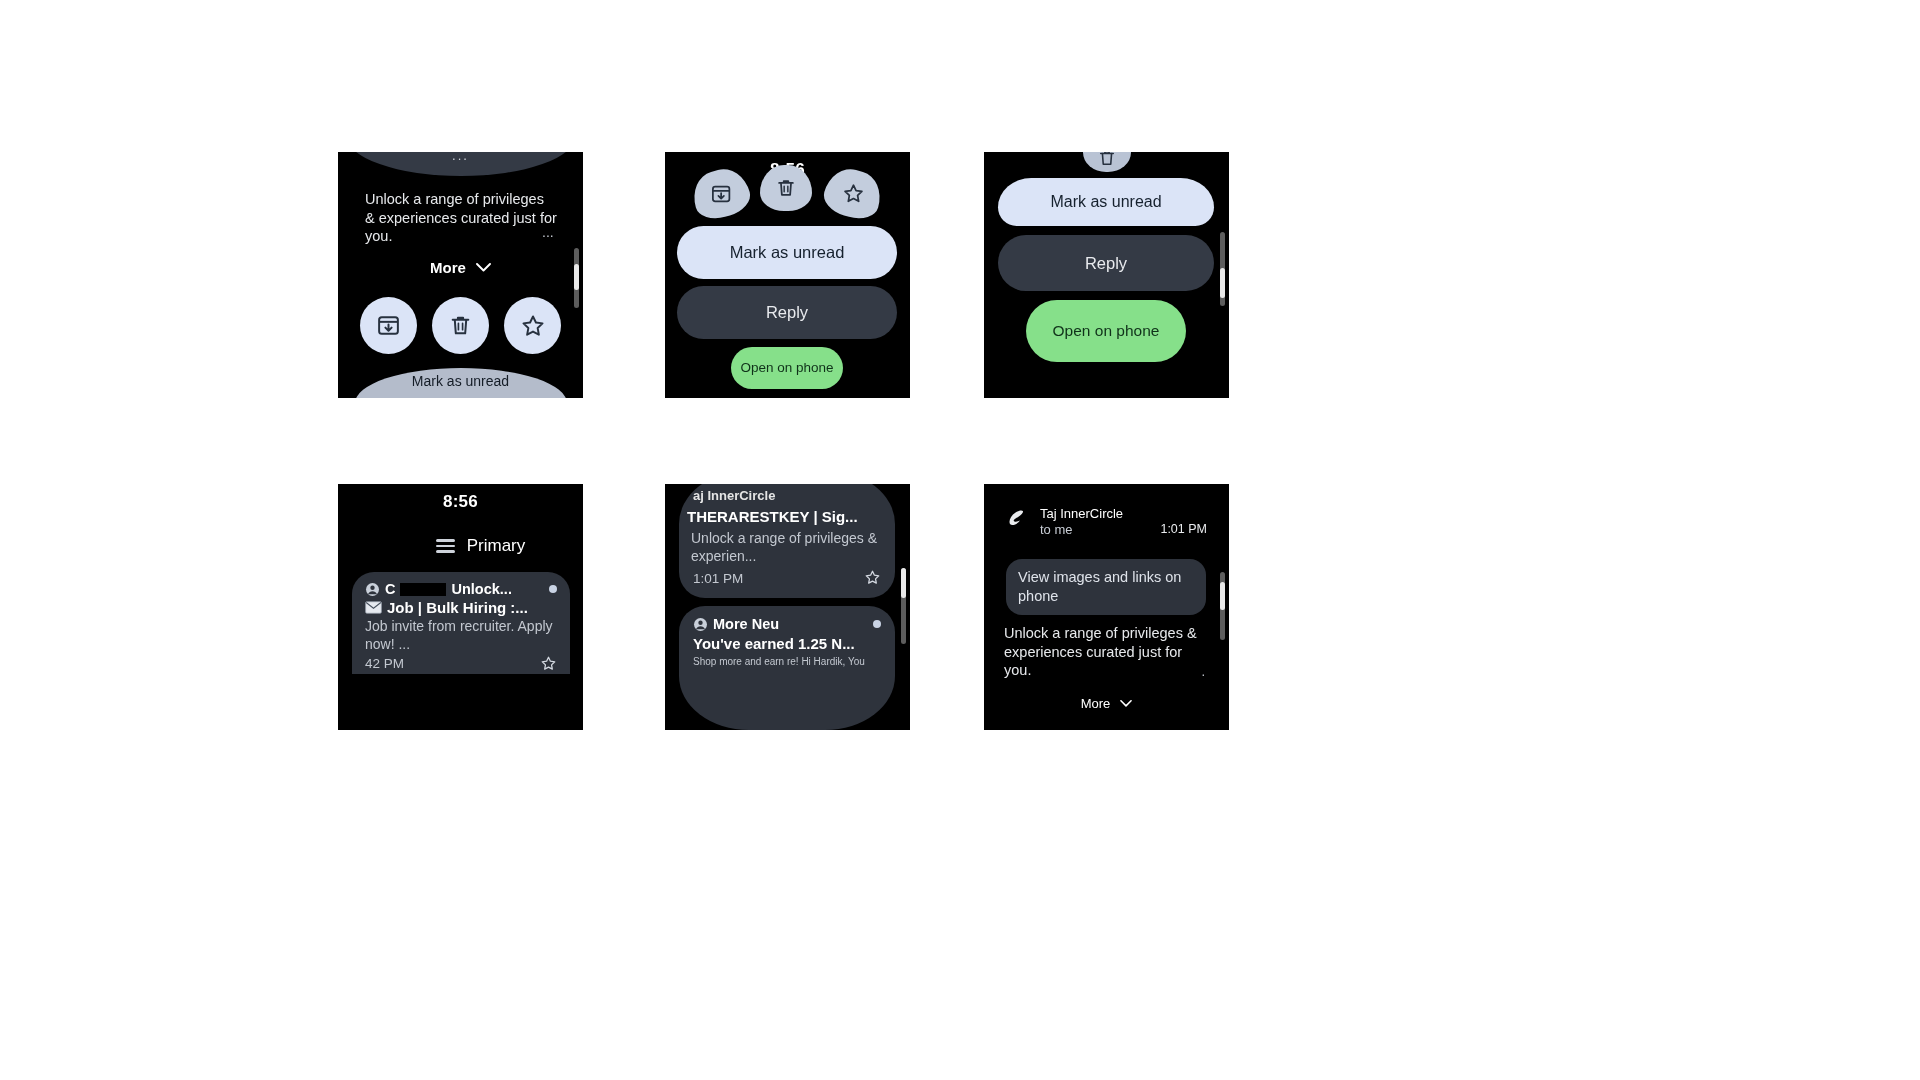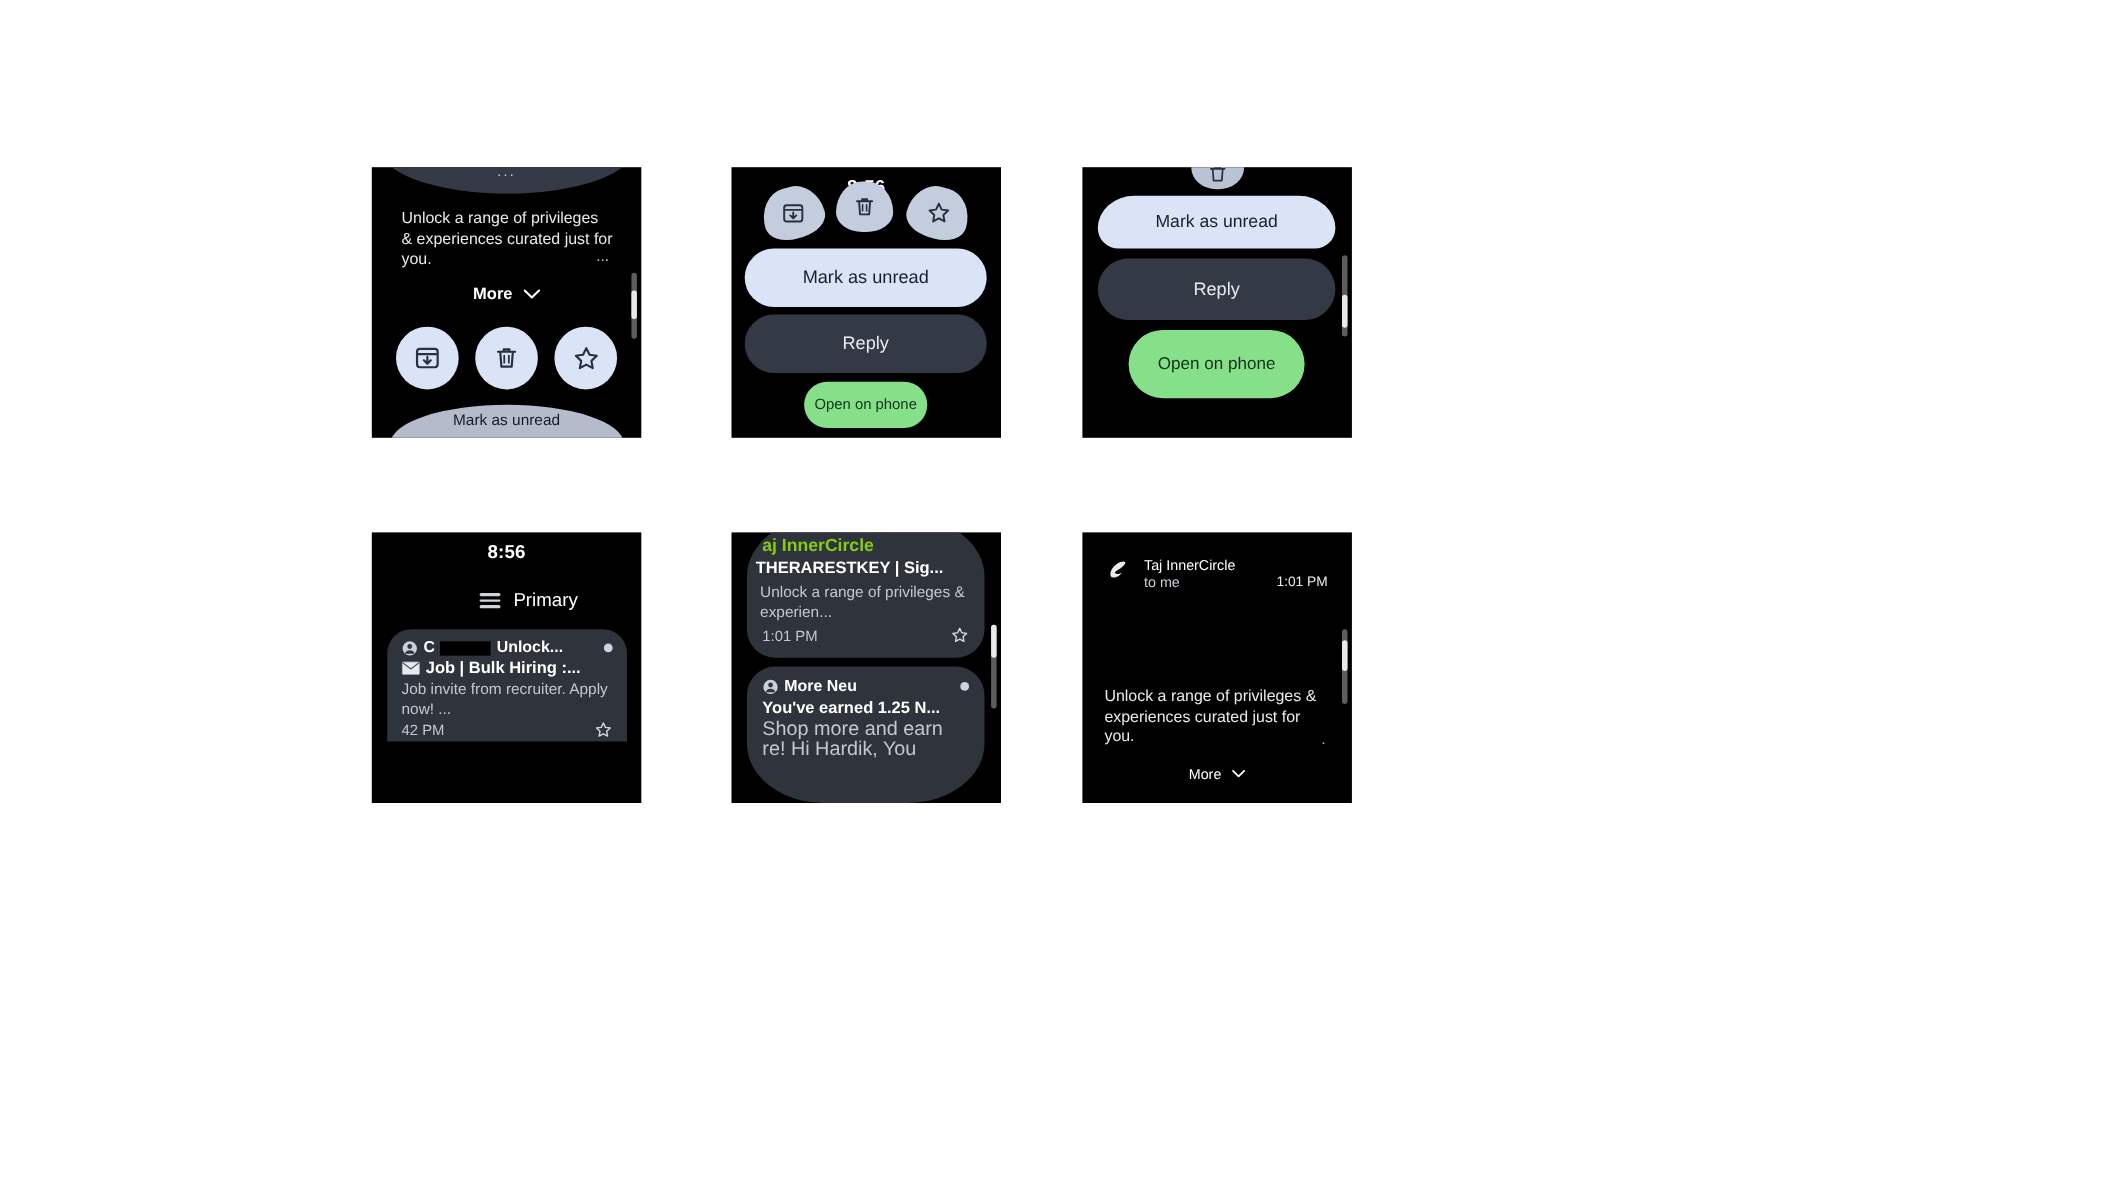--- a/index.html
+++ b/index.html
@@ -324,41 +324,41 @@
           <path d="M12 3.2l2.7 5.6 6.1.8-4.5 4.3 1.1 6.1L12 17.1 6.6 20l1.1-6.1L3.2 9.6l6.1-.8z" stroke="#d3d8e0" stroke-width="1.8" fill="none" stroke-linejoin="round"></path>
         </svg>
       </div>
     </div>
 
     <div style="position:absolute; left:14px; top:190px; width:218px; height:70px; background:#000; border-radius:0 0 110px 110px / 0 0 56px 56px;"></div>
   </div>
 
   <div class="panel p4">
     <div class="round-card" style="left:14px; top:-14px; width:216px; height:128px; border-radius:70px 70px 26px 26px / 54px 54px 26px 26px;">
-      <div style="position:absolute; left:14px; top:18px; color:#84cc16; font-size:16px; font-weight:700; white-space:nowrap;">aj InnerCircle</div>
+      <div style="position:absolute; left:14px; top:18px; color:#e5e5e5; font-size:13px; font-weight:700; white-space:nowrap;">aj InnerCircle</div>
       <div style="position:absolute; left:8px; top:38px; color:#ffffff; font-size:15px; font-weight:700; white-space:nowrap;text-align:center;">THERARESTKEY | Sig...</div>
       <div style="position:absolute; left:12px; top:59px; width:196px; color:#c3c8d0; font-size:14px; line-height:18px;">Unlock a range of privileges &amp; experien...</div>
       <div style="position:absolute; left:14px; top:101px; color:#c3c8d0; font-size:13.5px;">1:01 PM</div>
       <svg style="position:absolute; right:14px; top:99px;" width="17" height="17" viewBox="0 0 24 24">
         <path d="M12 3.2l2.7 5.6 6.1.8-4.5 4.3 1.1 6.1L12 17.1 6.6 20l1.1-6.1L3.2 9.6l6.1-.8z" stroke="#d3d8e0" stroke-width="1.8" fill="none" stroke-linejoin="round"></path>
       </svg>
     </div>
 
     <div class="round-card" style="left:14px; top:122px; width:216px; height:124px; border-radius:26px 26px 70px 70px / 26px 26px 54px 54px;">
       <div class="mail-sender" style="padding-top:4px;">
         <svg width="15" height="15" viewBox="0 0 24 24" style="flex:none;">
           <circle cx="12" cy="12" r="10.4" fill="#c9d0da"></circle>
           <circle cx="12" cy="9.2" r="3.5" fill="#2e333c"></circle>
           <path d="M4.8 19.6c1.3-3.3 4-5 7.2-5s5.9 1.7 7.2 5z" fill="#2e333c"></path>
         </svg>
         <span>More Neu</span>
         <span class="unread-dot"></span>
       </div>
       <div style="color:#ffffff; font-size:15px; font-weight:700; white-space:nowrap; margin-top:3px;">You've earned 1.25 N...</div>
-      <div style="color:#c3c8d0; font-size:18px; line-height:18px; margin-top:1px;">Shop more and earn re! Hi Hardik, You</div>
+      <div style="color:#c3c8d0; font-size:10px; line-height:18px; margin-top:1px;">Shop more and earn re! Hi Hardik, You</div>
     </div>
 
     <div class="scrollbar" style="top:84px; height:76px;">
       <div class="thumb" style="top:0px; height:30px;"></div>
     </div>
   </div>
 
   <div class="panel p5">
     <div class="sender-head" style="left:22px; top:22px; right:22px;">
       <span class="avatar-swoosh">
@@ -366,20 +366,23 @@
           <path d="M4 17c-1.6-3 .6-8.4 5.6-11.6 3.2-2 6.4-2.6 7.2-1.4.9 1.3-1.2 3.6-4 5.5-3.3 2.3-5.6 3-5 4.4.5 1.2 3.4 1.1 6.1-.3-2.2 3.3-7.9 6-9.9 3.4z" fill="#e9ebee"></path>
         </svg>
       </span>
       <span class="txt">
         <span class="nm2" style="display:block;">Taj InnerCircle</span>
         <span style="display:block; color:#c9ced6;">to me</span>
       </span>
       <span class="tm">1:01 PM</span>
     </div>
 
+    <div class="notice-box" style="left:22px; top:75px; width:200px;">
+      <span>View images and links on phone</span>
+    </div>
 
     <div class="body-text" style="left:20px; top:140px; width:194px; font-size:14.5px;">Unlock a range of privileges &amp; experiences curated just for you.</div>
     <div style="position:absolute; right:24px; top:180px; color:#c3c8d0; font-size:13px;">.</div>
 
     <div class="more-row" style="left:0; right:0; top:212px; font-size:13px; font-weight:500;">
       <span>More</span>
       <svg class="chev" width="12" height="7" viewBox="0 0 15 9">
         <path d="M1 1 L7.5 7.5 L14 1" stroke="#ffffff" stroke-width="2" fill="none" stroke-linecap="round" stroke-linejoin="round"></path>
       </svg>
     </div>

